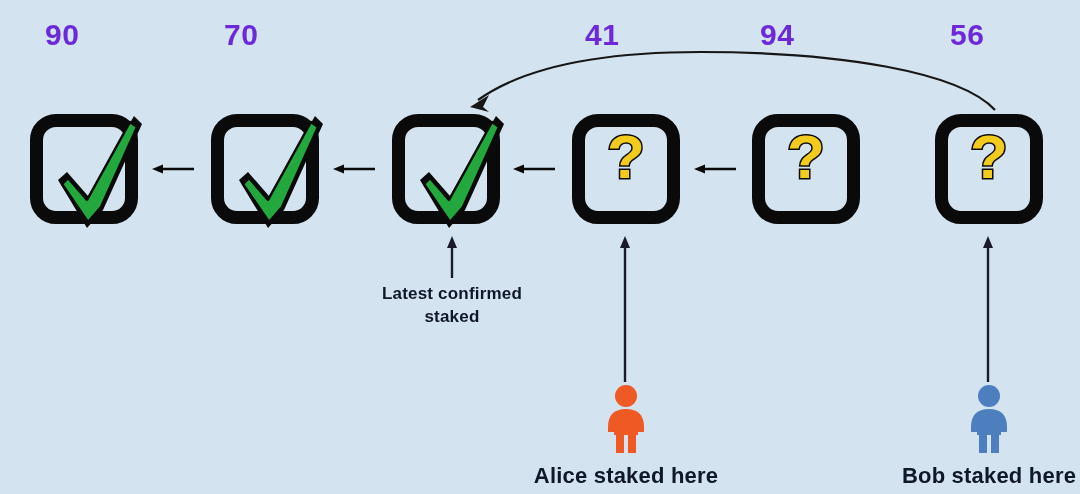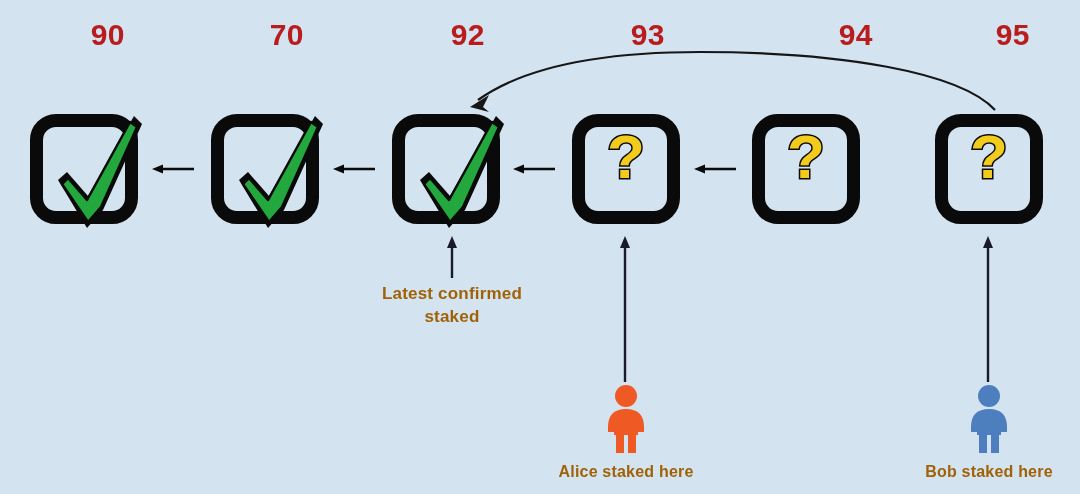--- a/index.html
+++ b/index.html
@@ -17,23 +17,23 @@
     position: relative;
     width: 1080px;
     height: 494px;
     background: #d3e3ef;
   }
   .block-num {
     position: absolute;
     font-family: "Liberation Sans", sans-serif;
     font-weight: bold;
     font-size: 30px;
-    color: #b91c1c;
+    color: #6d28d9;
     letter-spacing: 0.5px;
-    text-align: right;
+    text-align: left;
     width: 80px;
     top: 18px;
     user-select: none;
   }
   .block {
     position: absolute;
     width: 108px;
     height: 110px;
     box-sizing: border-box;
     border: 13px solid #0a0a0a;
@@ -58,53 +58,52 @@
     top: 0;
     width: 1080px;
     height: 494px;
     overflow: visible;
     pointer-events: none;
   }
   .caption {
     position: absolute;
     font-family: "Liberation Sans", sans-serif;
     font-weight: bold;
-    color: #a16207;
+    color: #0f172a;
     text-align: center;
     line-height: 1.35;
     user-select: none;
   }
   .caption-latest {
     font-size: 17px;
     width: 260px;
     left: 322px;
     top: 283px;
     letter-spacing: 0.2px;
   }
   .caption-staker {
-    font-size: 16px;
+    font-size: 22px;
     letter-spacing: 0.2px;
   }
   .person-svg {
     position: absolute;
     overflow: visible;
     pointer-events: none;
   }
 </style>
 </head>
 <body style="background: rgb(211, 227, 239);">
 
 <div id="canvas">
 
   <div class="block-num" style="left:45px;">90</div>
   <div class="block-num" style="left:224px;">70</div>
-  <div class="block-num" style="left:405px;">92</div>
-  <div class="block-num" style="left:585px;">93</div>
-  <div class="block-num" style="left:793px;">94</div>
-  <div class="block-num" style="left:950px;">95</div>
+  <div class="block-num" style="left:585px;">41</div>
+  <div class="block-num" style="left:760px;">94</div>
+  <div class="block-num" style="left:950px;">56</div>
 
   <div class="block" style="left:30px; top:114px;"></div>
   <svg class="block-svg" style="left:30px; top:100px;" viewBox="0 0 140 140">
     <path d="M104 16 L58 96 L37 72 L28 80 L57 128 L73 110 L112 24 Z" fill="#0a0a0a"></path>
     <path d="M100 22 L57 100 L38 78 L32 84 L58 122 L71 107 L107 27 Z" fill="#22a83c" stroke="#0a0a0a" stroke-width="2.5" stroke-linejoin="round"></path>
   </svg>
 
   <svg class="arrow-svg" style="left:152px; top:158px; width:44px; height:22px;" viewBox="0 0 44 22">
     <line x1="6" y1="11" x2="42" y2="11" stroke="#0a0a0a" stroke-width="2.6"></line>
     <path d="M0 11 L11 6.5 L11 15.5 Z" fill="#0a0a0a"></path>

